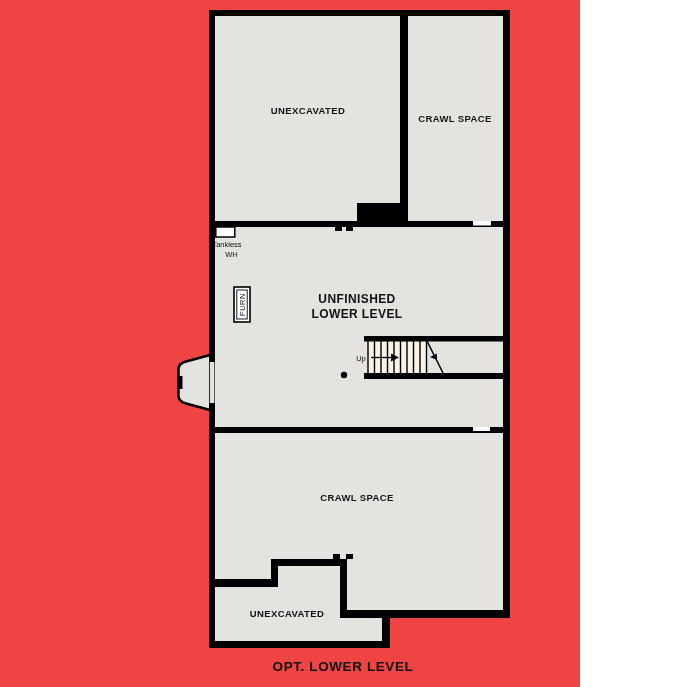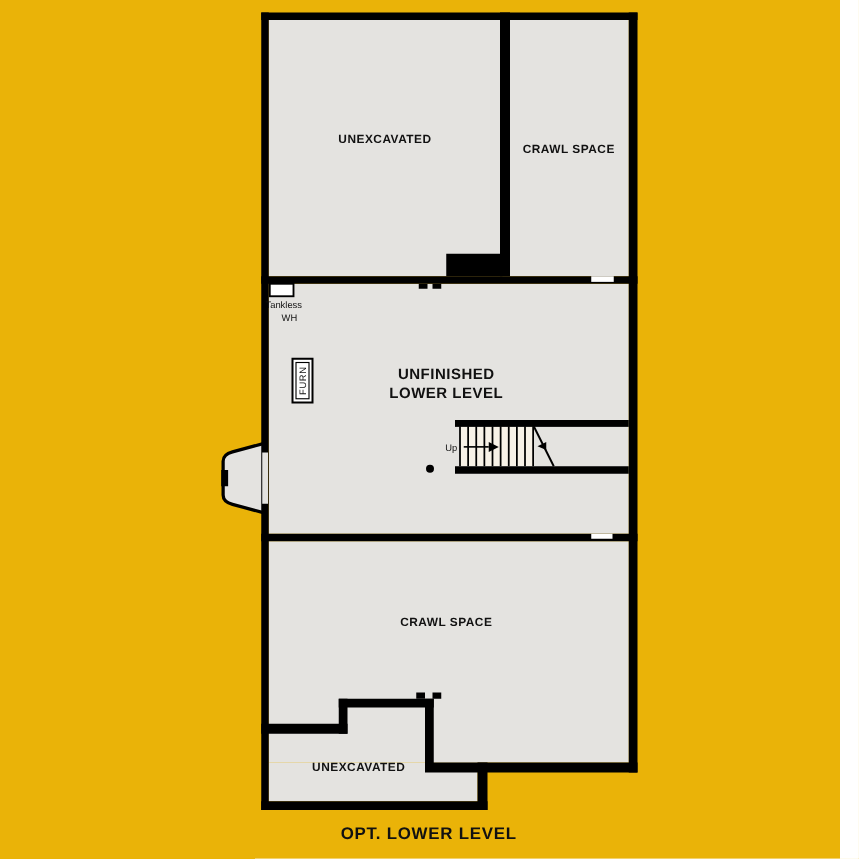--- a/index.html
+++ b/index.html
@@ -3,23 +3,23 @@
 <meta charset="utf-8">
 <style>
   html, body {
     margin: 0;
     padding: 0;
     background: #ffffff;
     font-family: "Liberation Sans", sans-serif;
   }
   #stage {
     position: relative;
-    width: 672px;
+    width: 580px;
     height: 687px;
-    background: #eab308;
+    background: #ef4444;
     overflow: hidden;
   }
   svg text {
     fill: #111111;
     font-family: "Liberation Sans", sans-serif;
   }
   .room-label {
     font-size: 9.5px;
     font-weight: bold;
     letter-spacing: 0.4px;

